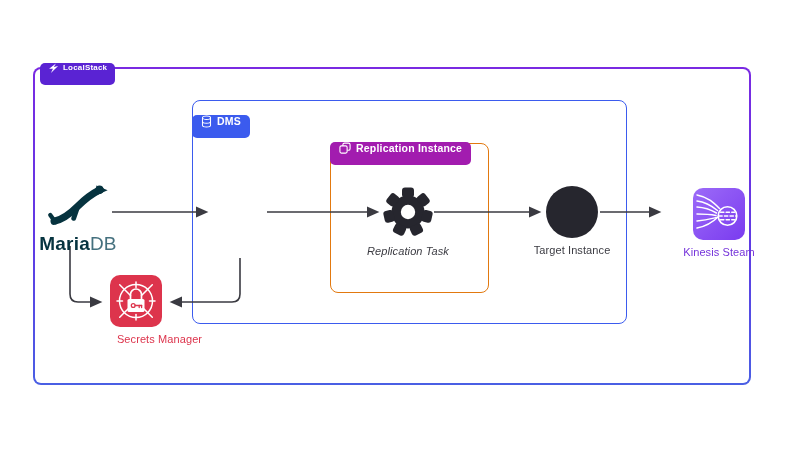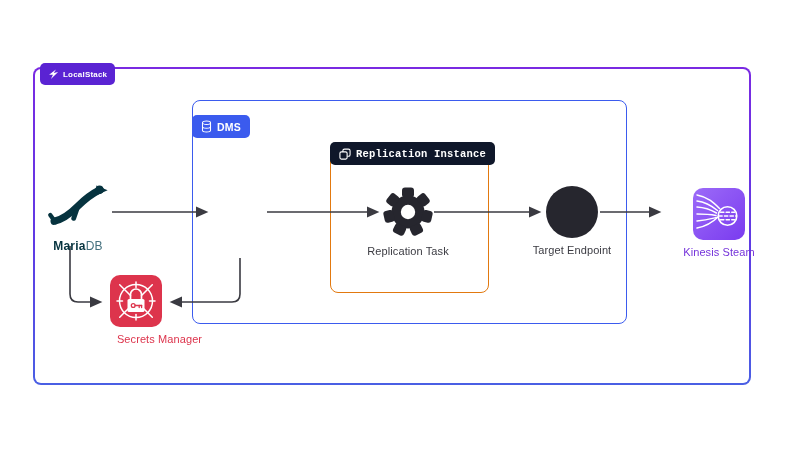--- a/index.html
+++ b/index.html
@@ -17,39 +17,39 @@
   .dms-box{
     position:absolute;left:192px;top:100px;width:433px;height:222px;
     border:1.5px solid #3b5bee;border-radius:8px;
   }
   .ri-box{
     position:absolute;left:330px;top:143px;width:157px;height:148px;
     border:1.5px solid #e2790f;border-radius:8px;
   }
   
   .badge{
-    position:absolute;display:flex;align-items:center;gap:5px;
+    position:absolute;display:flex;gap:5px;
     color:#fff;border-radius:5px;padding:0 9px;height:23px;
     font-size:10.5px;font-weight:700;letter-spacing:.2px;white-space:nowrap;
   }
   .localstack-badge{left:40px;top:63px;height:22px;background:#5a23d3;font-size:8px;padding:0 8px;gap:4px;}
   .dms-badge{left:192px;top:99px;background:#3b5bee;margin-top:16px;}
-  .ri-badge{left:330px;top:142px;background:#0f172a;font-family:Liberation Mono, monospace;}
+  .ri-badge{left:330px;top:142px;background:#a21caf;}
   
   .node{position:absolute;display:flex;flex-direction:column;align-items:center;}
   .node-label{
     font-size:11px;color:#3b3b42;margin-top:6px;white-space:nowrap;letter-spacing:.1px;
   }
   .endpoint-circle{width:52px;height:52px;border-radius:50%;background:#26262e;}
   .aws-tile{width:52px;height:52px;border-radius:10px;display:block;}
   .kinesis-tile{background:linear-gradient(135deg,#9c6bf8 0%,#7a3bef 100%);}
   .secrets-tile{background:#dd344c;}
   .kinesis-label{color:#7533da;}
   .secrets-label{color:#dd344c;margin-left:48px;}
-  .mariadb-label{font-size:12px;margin-top:12px;letter-spacing:.2px;}
+  .mariadb-label{font-size:19px;margin-top:6px;letter-spacing:.2px;}
   .mariadb-label b{color:#06333f;font-weight:700;}
   .mariadb-label span{color:#44707e;font-weight:400;}
   
   .arrows{position:absolute;left:0;top:0;pointer-events:none;}
 </style>
 </head>
 <body>
 
 <div class="canvas">
 
@@ -106,40 +106,40 @@
       </g>
       <circle cx="54.5" cy="7" r="4.5" fill="#06333f"></circle>
       <path d="M51 2.5 L63 7.5 L53 12 Z" fill="#06333f"></path>
     </svg>
     <div class="node-label mariadb-label">
       <b>Maria</b><span>DB</span>
     </div>
   </div>
 
 
-  <div class="node" style="left:381px;top:185px;width:54px;">
+  <div class="node" style="left:381px;top:185px;width:54px;font-style:italic;">
     <svg width="54" height="54" viewBox="0 0 54 54">
       <g fill="#26262e">
         <circle cx="27" cy="27" r="16.5"></circle>
         <rect x="21" y="2.5" width="12" height="10" rx="3"></rect>
         <rect x="21" y="2.5" width="12" height="10" rx="3" transform="rotate(51.4 27 27)"></rect>
         <rect x="21" y="2.5" width="12" height="10" rx="3" transform="rotate(102.9 27 27)"></rect>
         <rect x="21" y="2.5" width="12" height="10" rx="3" transform="rotate(154.3 27 27)"></rect>
         <rect x="21" y="2.5" width="12" height="10" rx="3" transform="rotate(205.7 27 27)"></rect>
         <rect x="21" y="2.5" width="12" height="10" rx="3" transform="rotate(257.1 27 27)"></rect>
         <rect x="21" y="2.5" width="12" height="10" rx="3" transform="rotate(308.6 27 27)"></rect>
       </g>
       <circle cx="27" cy="27" r="7.2" fill="#ffffff"></circle>
     </svg>
     <div class="node-label">Replication Task</div>
   </div>
 
   <div class="node" style="left:546px;top:186px;width:52px;">
     <div class="endpoint-circle"></div>
-    <div class="node-label">Target Endpoint</div>
+    <div class="node-label">Target Instance</div>
   </div>
 
   <div class="node" style="left:668px;top:188px;width:52px;margin-left:25px;">
     <svg class="aws-tile kinesis-tile" width="52" height="52" viewBox="0 0 52 52">
       <g fill="none" stroke="#ffffff" stroke-width="1.5" stroke-linecap="round">
         <path d="M4 7 C15 9 21 15 26.5 20.5"></path>
         <path d="M4 13 C13 14 19 18 24.5 22.5"></path>
         <path d="M4 19 C12 19.5 17.5 21.5 23.5 25"></path>
         <path d="M4 26 C12 26 18 26.5 23 27.5"></path>
         <path d="M4 33 C13 32 19 30.5 23.5 29.5"></path>

